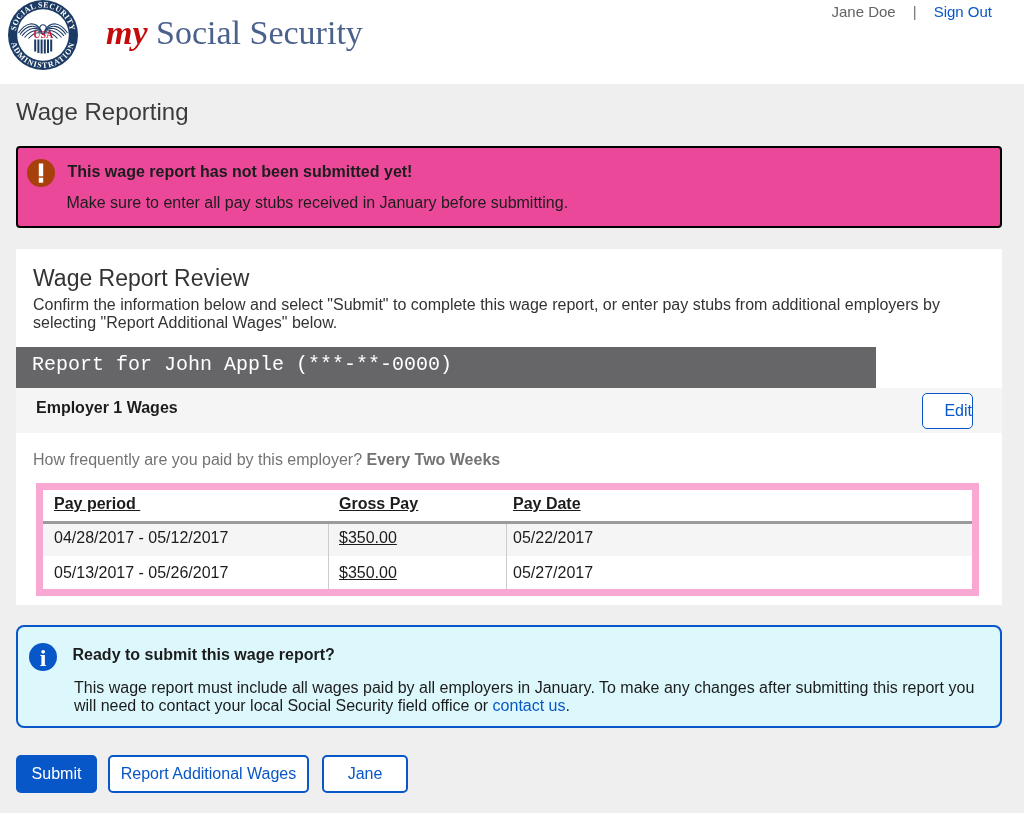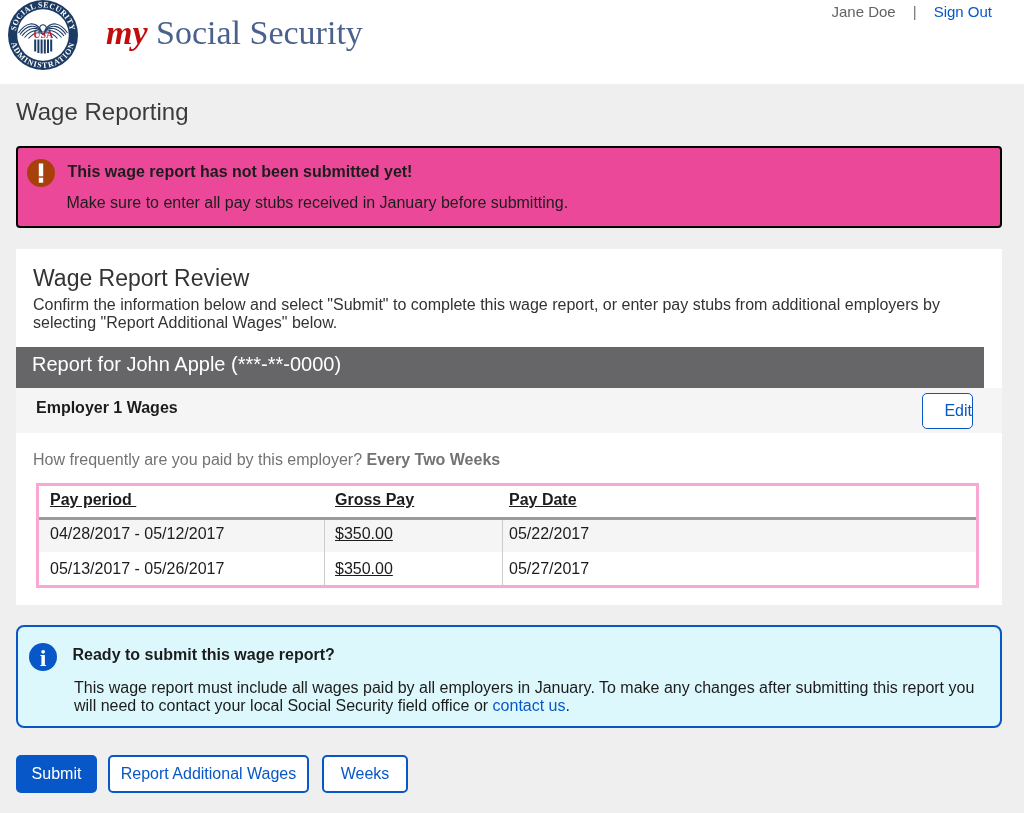--- a/index.html
+++ b/index.html
@@ -12,29 +12,29 @@
   .userbar .sep { color:#757575; padding:0 17px; }
   .userbar a { color:#0857c8; text-decoration:none; }
   h1 { position:absolute; left:16px; top:98px; font-size:24px; line-height:28px; font-weight:normal; color:#3b3b3b; }
   .alert { position:absolute; left:16px; top:146px; width:986px; height:82px; background:#ec4899;
            border:2px solid #000000; border-radius:4px; }
   .alert .ttl { position:absolute; left:49.5px; top:14.5px; font-size:16px; font-weight:bold; color:#1c1c1c; }
   .alert .bd  { position:absolute; left:48.5px; top:46.3px; font-size:16px; color:#1c1c1c; }
   .card { position:absolute; left:16px; top:249px; width:986px; height:356px; background:#ffffff; }
   .card h2 { font-weight:normal; font-size:23px; line-height:27px; color:#333; position:absolute; left:17px; top:16px; }
   .card p { position:absolute; left:17px; top:47px; width:960px; font-size:16px; color:#333; }
-  .graybar { position:absolute; left:0; top:98px; width:968px; height:41px; background:#666669;
-             color:#ffffff; font-size:20px; line-height:35px; padding-left:16px; }
+  .graybar { position:absolute; left:0; top:98px; width:860px; height:41px; background:#666669;
+             color:#ffffff; font-size:20px; line-height:35px; padding-left:16px;font-family:Liberation Mono, monospace; }
   .emprow { position:absolute; left:0; top:139px; width:986px; height:45px; background:#f5f5f5; }
   .emprow .lbl { position:absolute; left:20px; top:10.5px; font-size:16px; font-weight:bold; color:#1c1c1c; }
   .editbtn { position:absolute; left:906px; top:5px; width:51px; height:36px; background:#fff;
              border:1px solid #0857c8; border-radius:5px; color:#0857c8; font-size:16px;
              text-align:right; line-height:34px; }
   .howfreq { position:absolute; left:17px; top:202px; font-size:16px; color:#737373; }
-  .tbl { position:absolute; left:20px; top:234px; width:943px; border:3px solid #f9a8d4; background:#fff; }
+  .tbl { position:absolute; left:20px; top:234px; width:943px; border:7px solid #f9a8d4; background:#fff; }
   .tr { display:flex; }
   .tr .c1 { width:286px; padding-left:11px; }
   .tr .c2 { width:178px; padding-left:10px;text-decoration:underline; }
   .tr .c3 { flex:1; padding-left:6px; }
   .thead { height:34px; border-bottom:3px solid #9b9b9b; }
   .thead div { font-size:16px; font-weight:bold; color:#1c1c1c; line-height:27px; }
   .thead span { text-decoration:underline; }
   .row { font-size:16px; color:#1c1c1c; }
   .row .c1, .row .c2 { border-right:1px solid #ccc; }
   .row1 { background:#f5f5f5; height:32px; }
@@ -141,14 +141,14 @@
       <circle cx="14" cy="14" r="14" fill="#0857c8"></circle>
       <text x="14" y="22.5" font-family="Liberation Serif, serif" font-size="24" font-weight="bold" fill="#fff" text-anchor="middle">i</text>
     </svg>
     <div class="ttl">Ready to submit this wage report?</div>
     <div class="bd">This wage report must include all wages paid by all employers in January. To make any changes after submitting this report you<br>will need to contact your local Social Security field office or <a href="#">contact us</a>.</div>
   </div>
 
   <div class="btns">
     <div class="btn btn-primary">Submit</div>
     <div class="btn btn-sec btn-raw">Report Additional Wages</div>
-    <div class="btn btn-sec btn-exit">Weeks</div>
+    <div class="btn btn-sec btn-exit">Jane</div>
   </div>
 
 </body></html>

